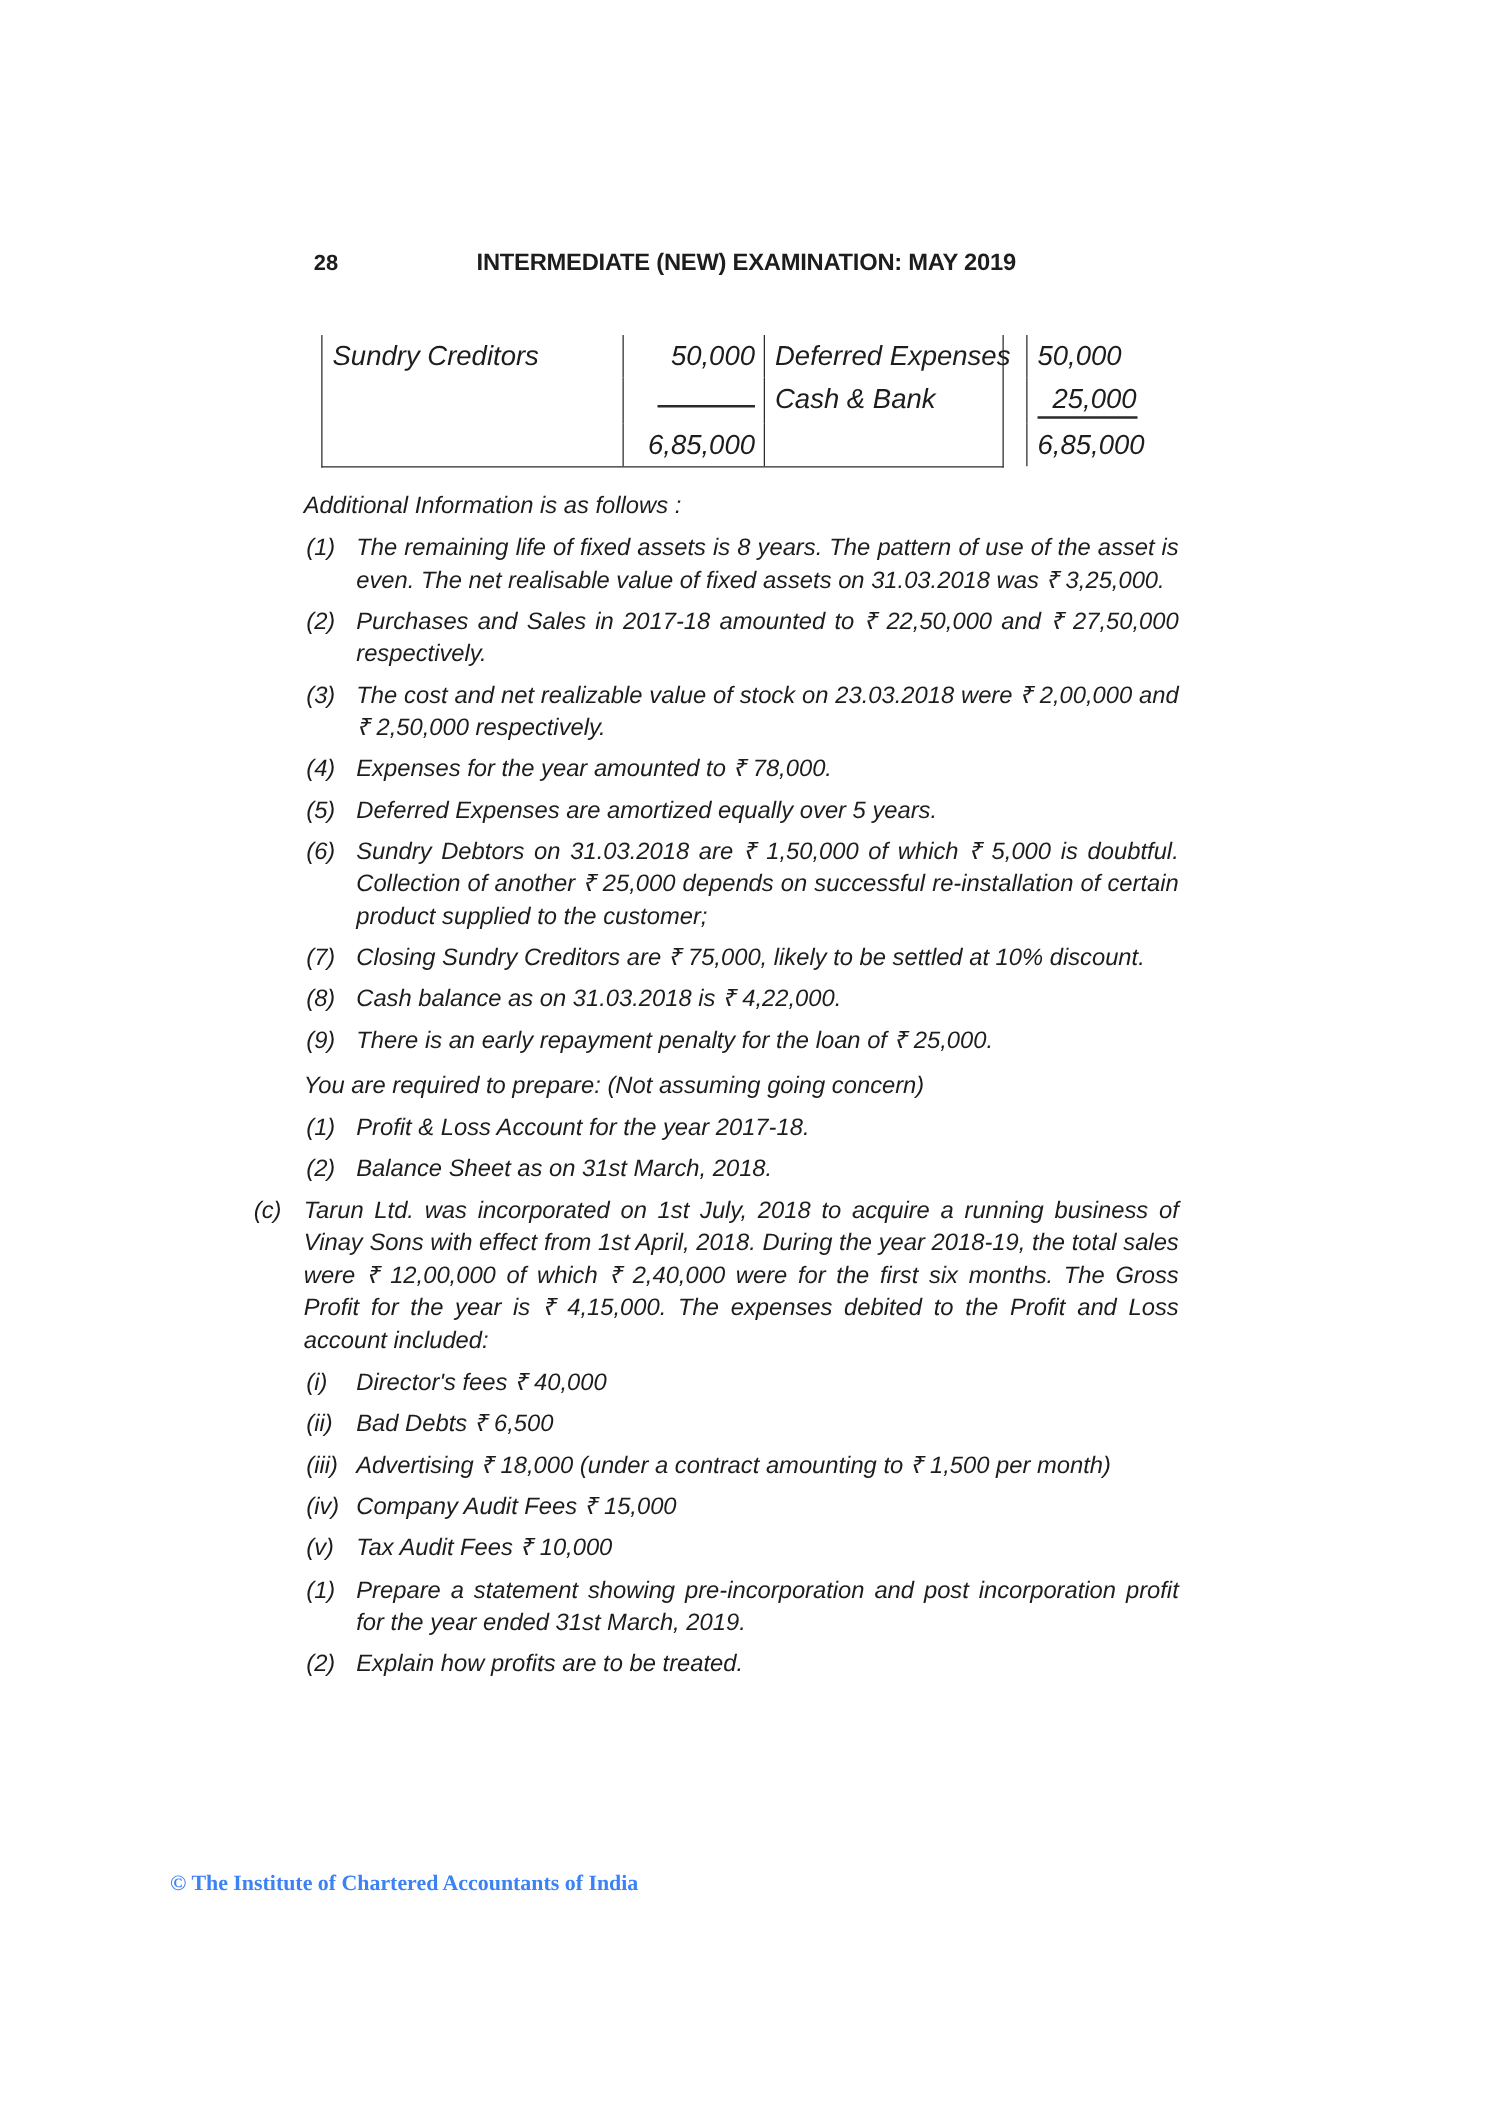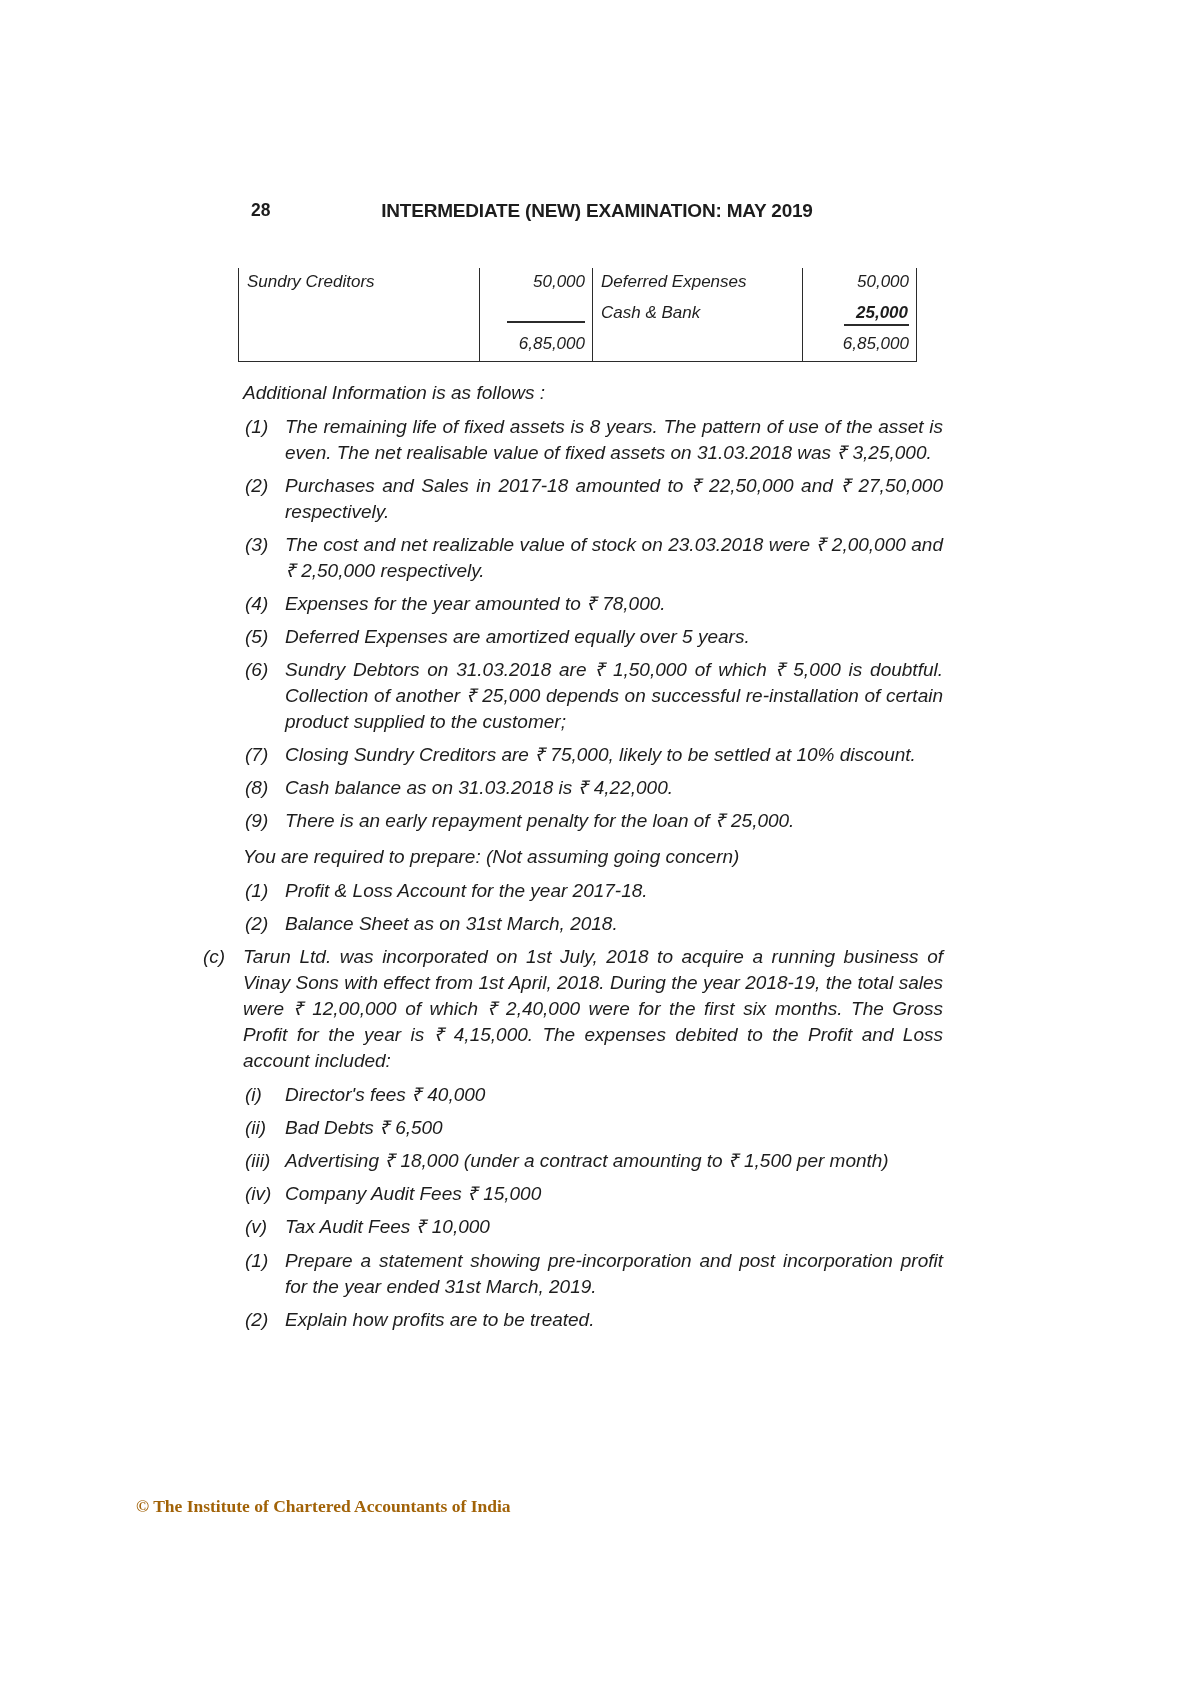--- a/index.html
+++ b/index.html
@@ -35,27 +35,27 @@
     font-size: 17.5px;
   }
   .header-title {
     text-align: center;
     font-weight: bold;
     font-size: 19px;
     letter-spacing: -0.2px;
   }
   
   .bs-table {
-    margin-left: 35px;
-    width: 679px;
+    margin-left: 54px;
+    width: 546px;
     border-left: 1.8px solid #2b2b2b;
     border-right: 1.8px solid #2b2b2b;
     border-bottom: 1.8px solid #2b2b2b;
     font-style: italic;
-    font-size: 17px;
+    font-size: 22px;
   }
   .bs-row {
     display: grid;
     grid-template-columns: 241px 113px 210px 1fr;
   }
   .bs-cell {
     padding: 4px 6px 4px 8px;
     min-height: 31px;
     display: flex;
     align-items: flex-start;
@@ -65,21 +65,20 @@
   .amt-rule-empty {
     display: inline-block;
     width: 78px;
     height: 20px;
     border-bottom: 2px solid #2b2b2b;
   }
   .amt-underlined {
     display: inline-block;
     border-bottom: 2px solid #2b2b2b;
     padding: 0 1px 1px 12px;
-    font-weight: bold;
   }
   
   .body-copy { font-style: italic; font-size: 19px; line-height: 26px; }
   .section-heading { margin: 18px 0 8px 40px; }
   .num-list { margin-left: 42px; }
   .li { display: flex; margin-bottom: 7px; }
   .li .num { flex: 0 0 40px; }
   .li .txt { flex: 1; text-align: justify; }
   .intro-line { margin: 10px 0 8px 40px; }
   .part { display: flex; margin-top: 3px; }
@@ -88,21 +87,21 @@
   .part .part-para { text-align: justify; margin-bottom: 8px; }
   .inner-list { margin-left: 2px; margin-top: 8px; }
   
   .footer {
     position: absolute;
     left: 136px;
     top: 1496px;
     font-family: "Liberation Serif", serif;
     font-weight: bold;
     font-size: 17.5px;
-    color: #a16207;
+    color: #3b82f6;
   }
 </style>
 </head>
 <body>
 
 <div class="page">
   <div class="content">
 
     <div class="header-row">
       <span class="page-number">28</span>

